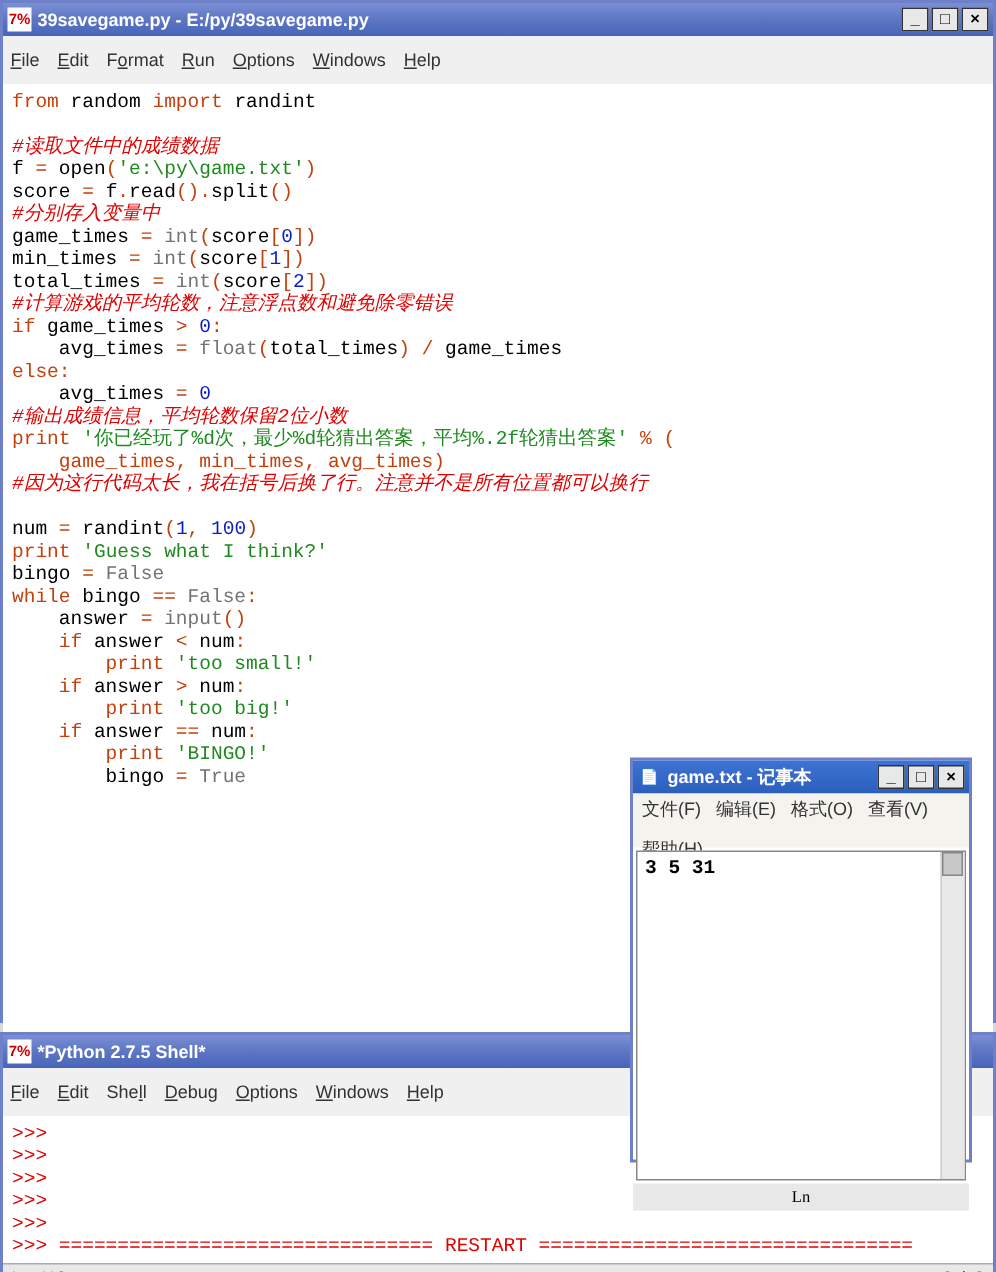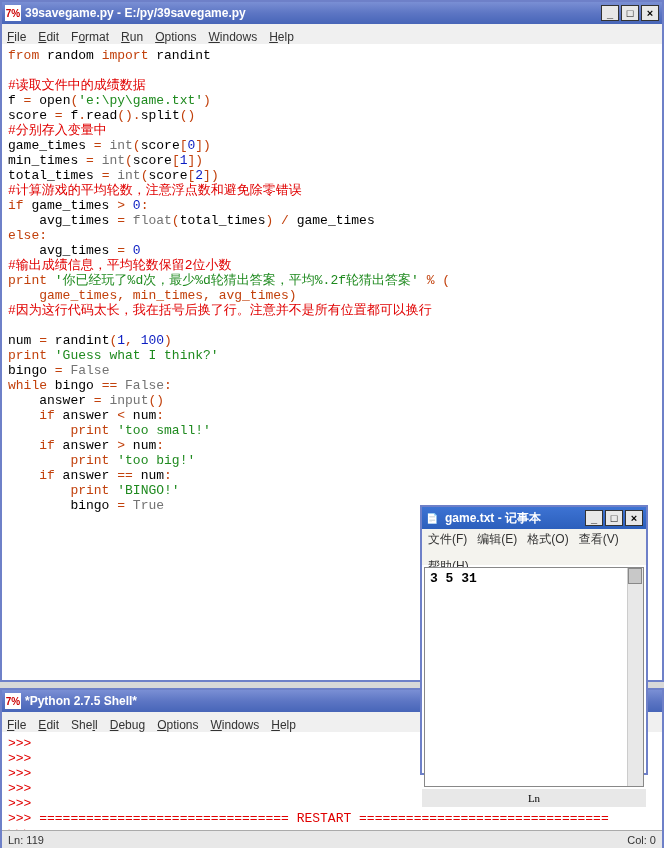--- a/index.html
+++ b/index.html
@@ -47,23 +47,23 @@
   color: #000;
   display: flex;
   align-items: center;
   justify-content: center;
   font-weight: bold;
   font-size: 11px;
   cursor: pointer;
 }
 .menubar {
   background: #f0f0f0;
-  height: 20px;
-  display: flex;
-  align-items: flex-end;
+  height: 32px;
+  display: flex;
+  align-items: center;
   padding: 0 5px;
   font-family: "SimSun", sans-serif;
   font-size: 12px;
   color: #333;
   gap: 12px;
 }
 .menubar span { cursor: pointer; }
 .menubar span u { text-decoration: underline; }
 .editor {
   background: #fff;
@@ -72,21 +72,21 @@
   font-size: 13px;
   line-height: 15px;
   white-space: pre;
   overflow: hidden;
 }
 .kw { color: #c2410c; }
 .pu { color: #737373; }
 .gr { color: #1f8a1f; }
 .bl { color: #0b1dc2; }
 .rd { color: #e00000; }
-.cm { color: #e00000; }
+.cm { color: #e00000; font-style: italic; }
 .statusbar {
   background: #e8e8e8;
   border-top: 1px solid #aaa;
   height: 18px;
   display: flex;
   justify-content: space-between;
   align-items: center;
   padding: 0 6px;
   font-family: "SimSun", sans-serif;
   font-size: 11px;

